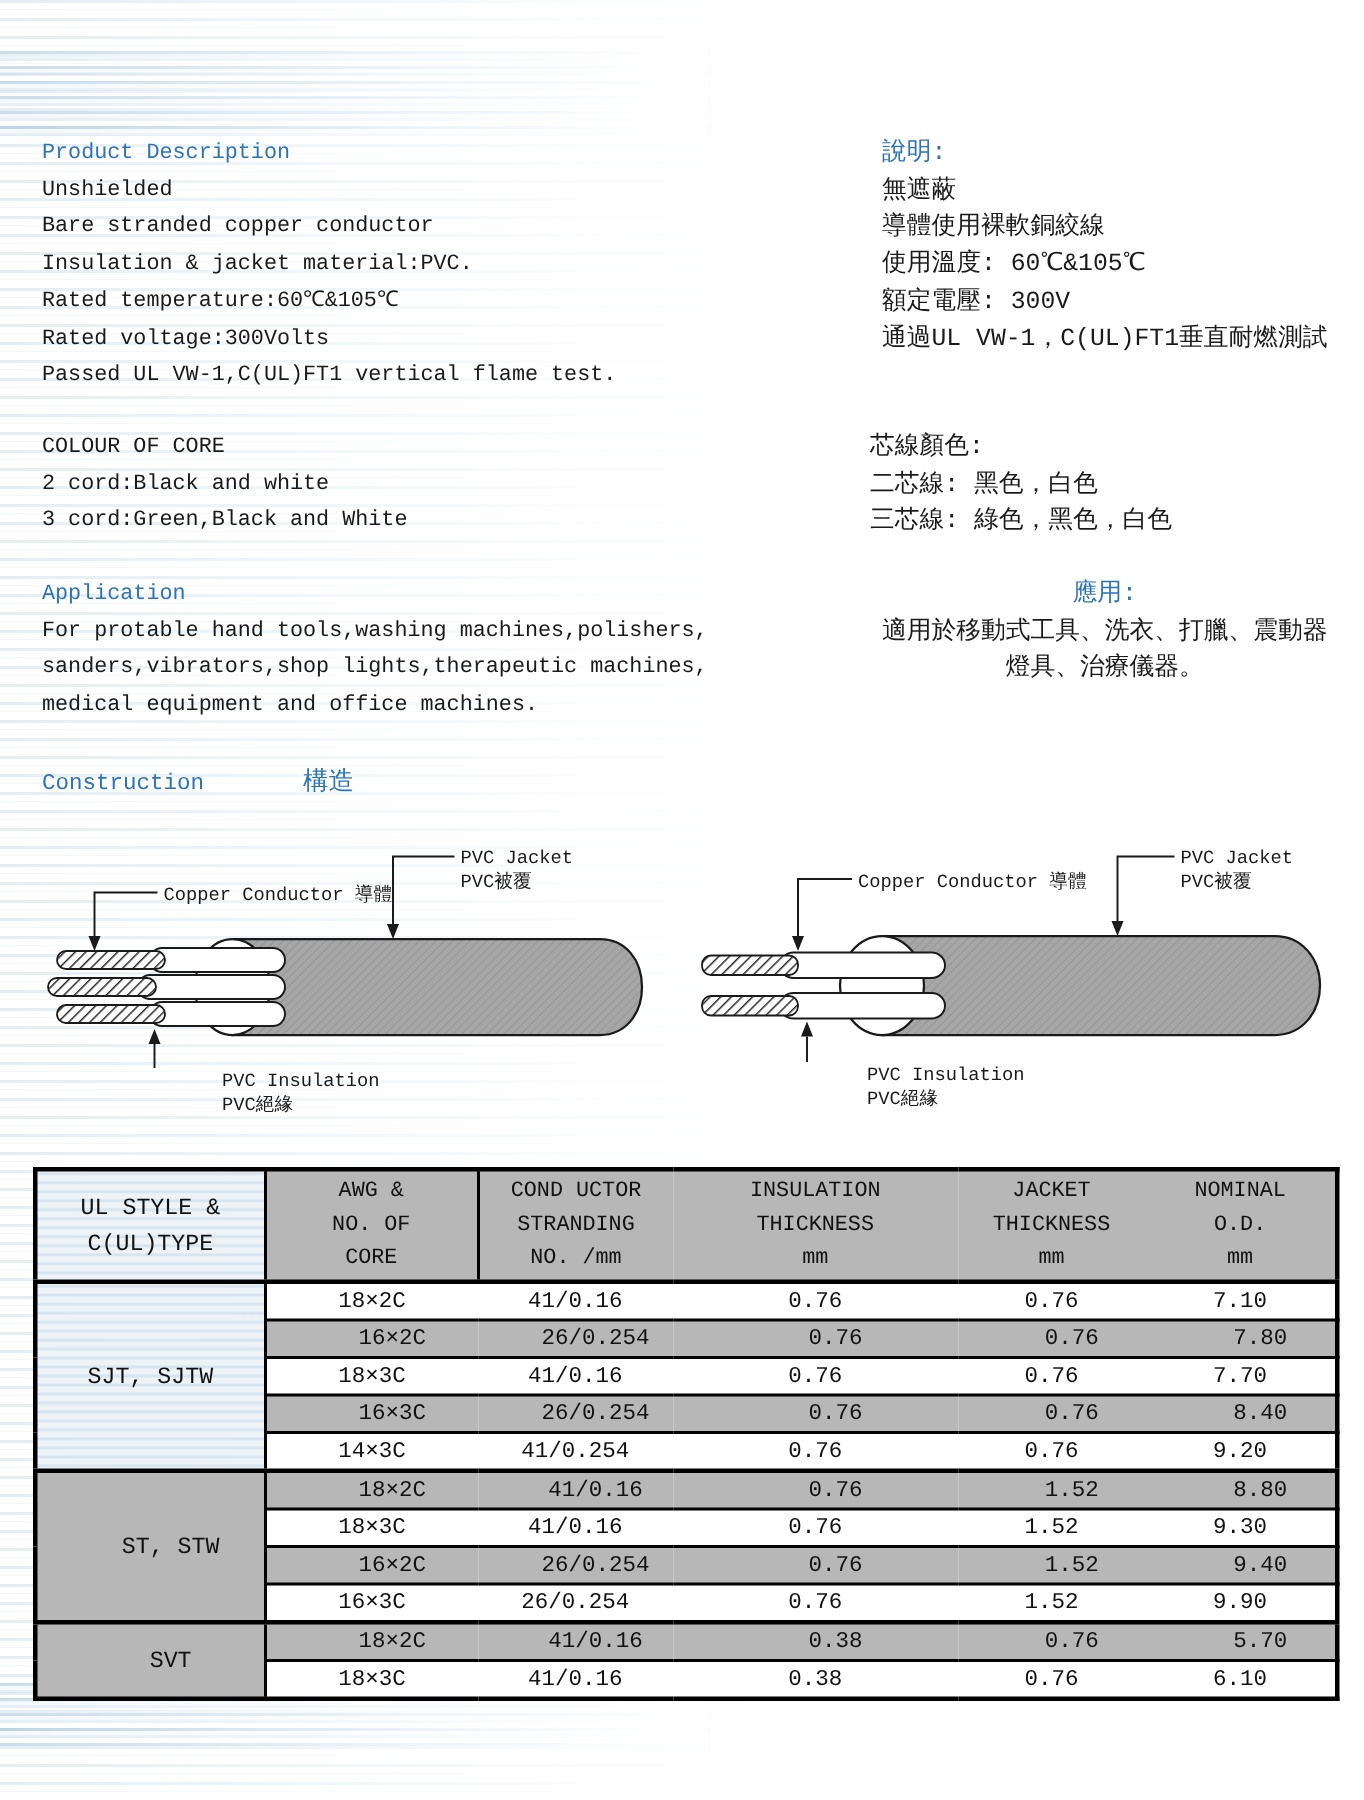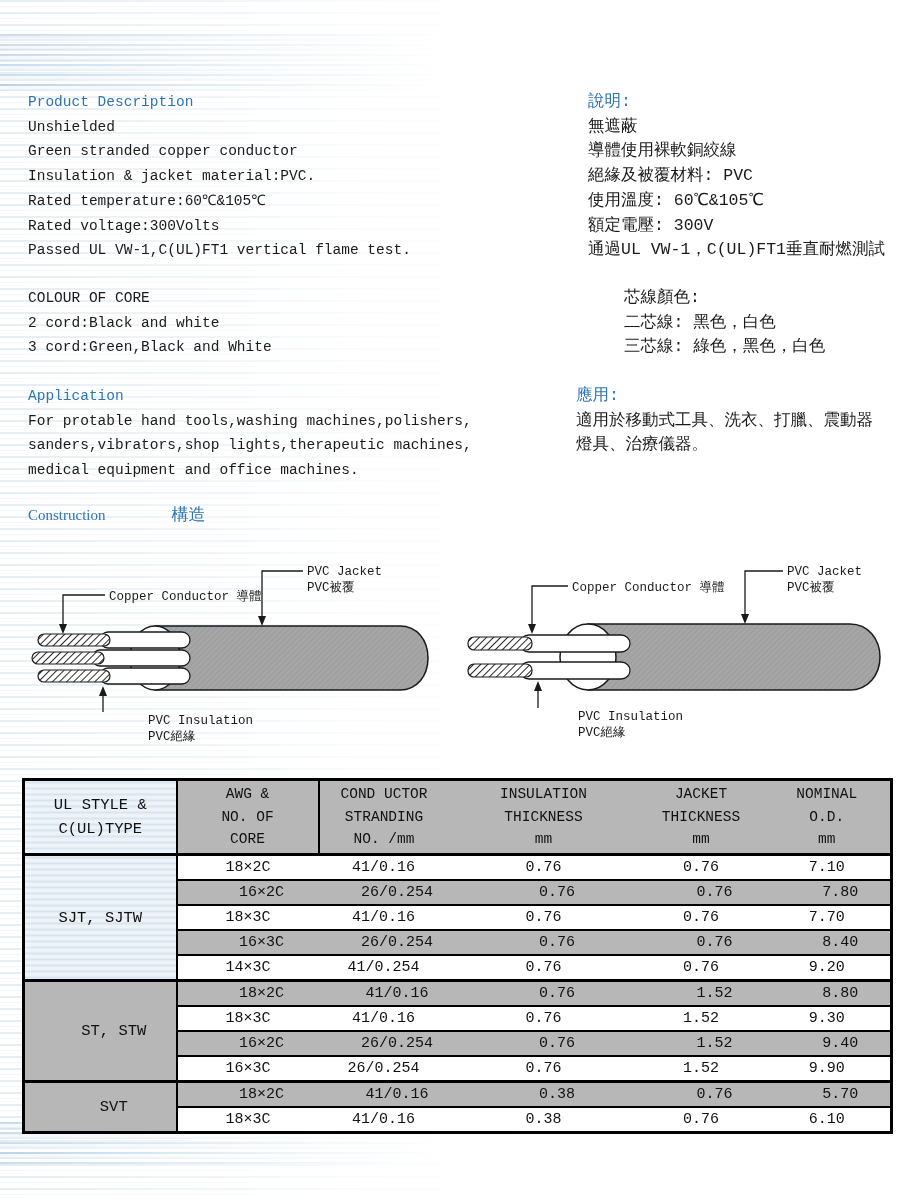--- a/index.html
+++ b/index.html
@@ -32,21 +32,21 @@
   }
   .band.top{top:34px;height:58px;}
   .band.bottom{top:1122px;height:42px;}
 
   .sec{position:absolute;line-height:24.7px;font-size:14.5px;white-space:nowrap;z-index:2;}
   .sec .h{color:var(--accent-blue,#2d74b6);}
   .zh{font-size:16.5px;}
   .zh .h{font-size:16.5px;}
 
   #construction-heading{position:absolute;left:28px;top:507px;z-index:2;
-    color:var(--accent-blue,#2d74b6);font-size:15px;line-height:16px;font-family:Liberation Serif, serif;}
+    color:var(--accent-blue,#2d74b6);font-size:15px;line-height:32px;}
   #construction-heading .zh-part{font-size:17px;margin-left:66px;color:var(--accent-blue,#2d74b6);}
 
   .diagram{position:absolute;z-index:2;}
   .diagram text{font-family:"Liberation Mono","DejaVu Sans Mono",monospace;fill:#1a1a1a;}
 
   
   #spec-table{
     position:absolute;left:22px;top:778px;z-index:2;
     border-collapse:collapse;table-layout:fixed;width:868px;background:#fff;
     font-size:15px;
@@ -84,57 +84,56 @@
 </head>
 <body>
 
 <div class="streaks"></div>
 <div class="band top"></div>
 <div class="band bottom"></div>
 
 <div class="sec" style="left:28px;top:90px;">
   <div class="h">Product Description</div>
   <div>Unshielded</div>
-  <div>Green stranded copper conductor</div>
+  <div>Bare stranded copper conductor</div>
   <div>Insulation &amp; jacket material:PVC.</div>
   <div>Rated temperature:60℃&amp;105℃</div>
   <div>Rated voltage:300Volts</div>
   <div>Passed UL VW-1,C(UL)FT1 vertical flame test.</div>
 </div>
 
 <div class="sec zh" style="left:588px;top:90px;font-family:Liberation Mono, monospace;">
   <div class="h">說明:</div>
   <div>無遮蔽</div>
   <div>導體使用裸軟銅絞線</div>
-  <div>絕緣及被覆材料: PVC</div>
   <div>使用溫度: 60℃&amp;105℃</div>
   <div>額定電壓: 300V</div>
   <div>通過UL VW-1，C(UL)FT1垂直耐燃測試</div>
 </div>
 
 <div class="sec" style="left:28px;top:286px;font-family:Liberation Mono, monospace;">
   <div>COLOUR OF CORE</div>
   <div>2 cord:Black and white</div>
   <div>3 cord:Green,Black and White</div>
 </div>
 
-<div class="sec zh" style="left:624px;top:286px;">
+<div class="sec zh" style="left:580px;top:286px;">
   <div>芯線顏色:</div>
   <div>二芯線: 黑色，白色</div>
   <div>三芯線: 綠色，黑色，白色</div>
 </div>
 
 <div class="sec" style="left:28px;top:384px;">
   <div class="h">Application</div>
   <div>For protable hand tools,washing machines,polishers,</div>
   <div>sanders,vibrators,shop lights,therapeutic machines,</div>
   <div>medical equipment and office machines.</div>
 </div>
 
-<div class="sec zh" style="left:576px;top:384px;">
+<div class="sec zh" style="left:588px;top:384px;text-align:center;">
   <div class="h">應用:</div>
   <div>適用於移動式工具、洗衣、打臘、震動器</div>
   <div>燈具、治療儀器。</div>
 </div>
 
 <div id="construction-heading">
   <span>Construction</span><span class="zh-part">構造</span>
 </div>
 
 <svg class="diagram" style="left:30px;top:548px;" width="420" height="205" viewBox="0 0 420 205">

